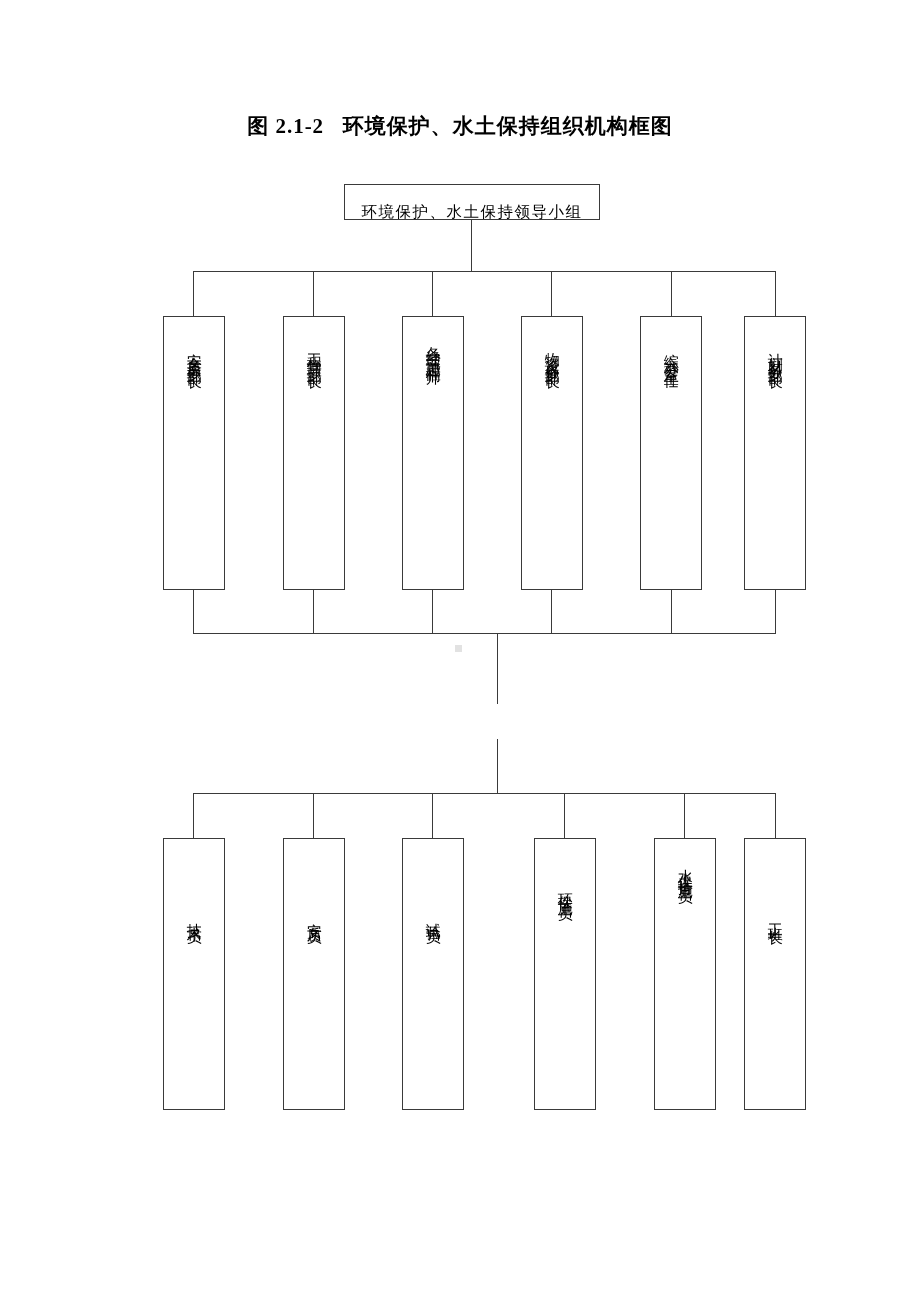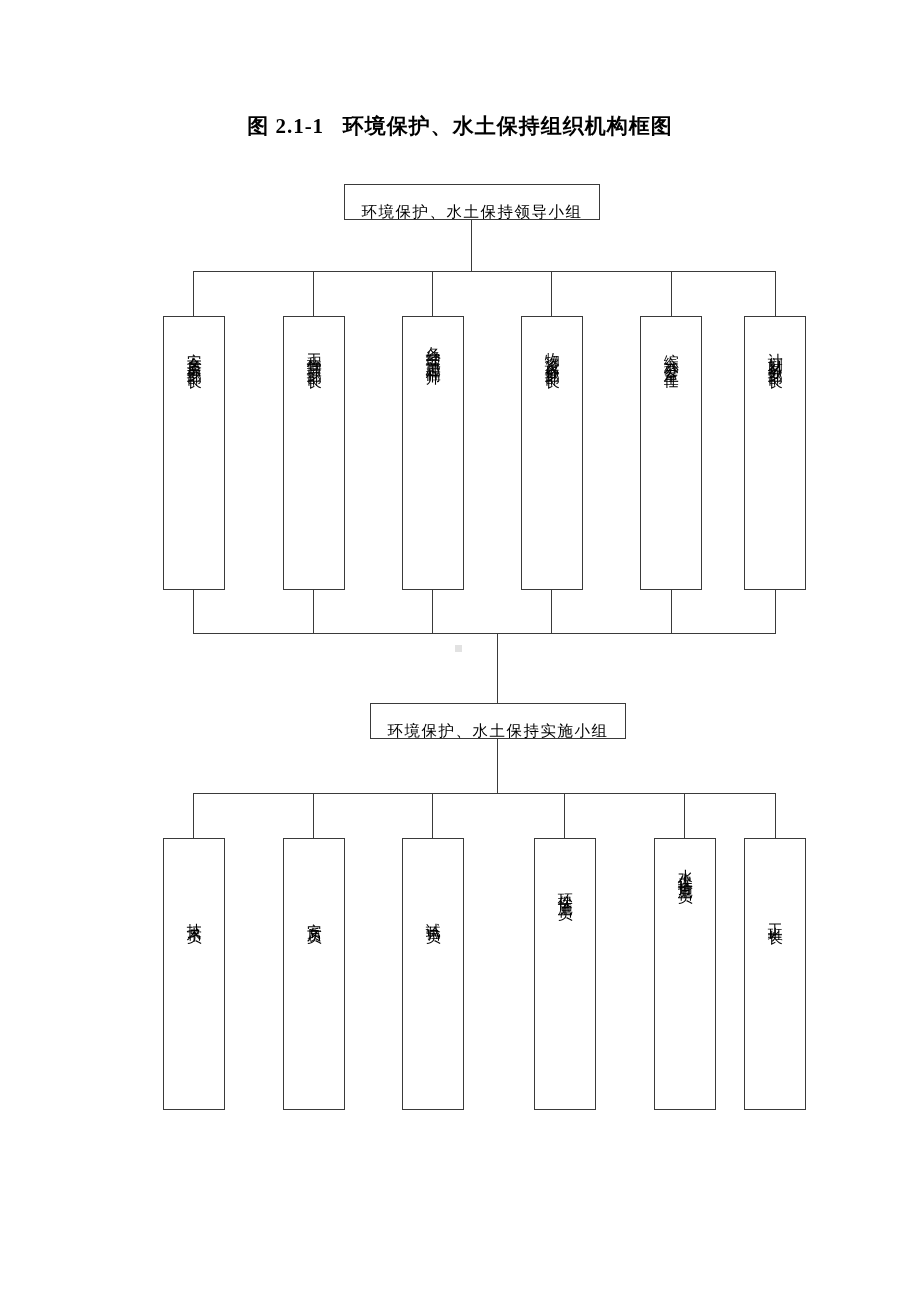--- a/index.html
+++ b/index.html
@@ -87,21 +87,21 @@
   .artifact {
     position: absolute;
     background: #e2e2e2;
   }
 </style>
 </head>
 <body>
 
 <div id="chart-root">
 
-  <div class="chart-title">图 2.1-1   环境保护、水土保持组织机构框图</div>
+  <div class="chart-title">图 2.1-2   环境保护、水土保持组织机构框图</div>
 
   <div class="node wide" style="left:344px; top:184px; width:256px; height:36px;">
     <span class="node-label">环境保护、水土保持领导小组</span>
   </div>
 
   <div class="line v" style="left:471px; top:220px; height:52px;"></div>
 
   <div class="line h" style="left:193px; top:271px; width:582px;"></div>
 
   <div class="line v" style="left:193px; top:271px; height:46px;"></div>
@@ -141,23 +141,20 @@
   <div class="line v" style="left:551px; top:590px; height:44px;"></div>
   <div class="line v" style="left:671px; top:590px; height:44px;"></div>
   <div class="line v" style="left:775px; top:590px; height:44px;"></div>
 
   <div class="line h" style="left:193px; top:633px; width:582px;"></div>
 
   <div class="artifact" style="left:455px; top:645px; width:7px; height:7px;"></div>
 
   <div class="line v" style="left:497px; top:633px; height:71px;"></div>
 
-  <div class="node wide" style="left:370px; top:703px; width:256px; height:36px;">
-    <span class="node-label">环境保护、水土保持实施小组</span>
-  </div>
 
   <div class="line v" style="left:497px; top:739px; height:55px;"></div>
 
   <div class="line h" style="left:193px; top:793px; width:582px;"></div>
 
   <div class="line v" style="left:193px; top:793px; height:46px;"></div>
   <div class="line v" style="left:313px; top:793px; height:46px;"></div>
   <div class="line v" style="left:432px; top:793px; height:46px;"></div>
   <div class="line v" style="left:564px; top:793px; height:46px;"></div>
   <div class="line v" style="left:684px; top:793px; height:46px;"></div>

